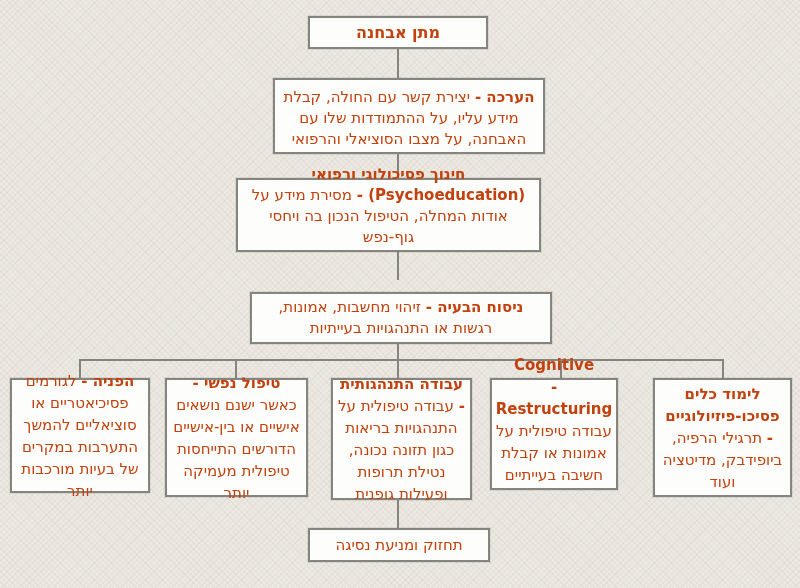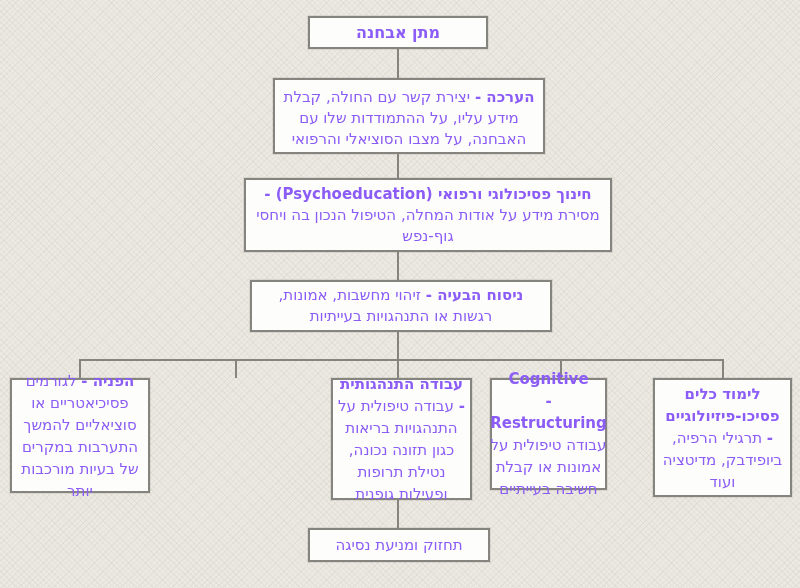--- a/index.html
+++ b/index.html
@@ -18,42 +18,42 @@
   }
   .node{
     position:absolute;
     box-sizing:border-box;
     background:#fdfdfc;
     border:2px solid #85847e;
     display:flex;
     align-items:center;
     justify-content:center;
     text-align:center;
-    color:#8b5cf6;
+    color:#c2410c;
     padding:2px 5px;
     box-shadow:0 0 0 1px rgba(120,118,110,0.15);
   }
   .node p{margin:0;font-size:15px;line-height:21px;}
   .row-node p{line-height:22px;}
   .t{font-weight:bold;}
   .t.block{display:block;}
   .conn{
     position:absolute;
     background:#85847e;
   }
   
   #n-diagnosis        {left:308px;top:16px; width:180px;height:33px;}
   #n-diagnosis p      {font-size:16px;}
   #n-assessment       {left:273px;top:78px; width:272px;height:76px;align-items:flex-end;}
-  #n-psychoeducation  {left:244px;top:178px;width:368px;height:74px;}
-  #n-problem          {left:250px;top:280px;width:302px;height:52px;}
+  #n-psychoeducation  {left:236px;top:178px;width:305px;height:74px;align-items:flex-end;}
+  #n-problem          {left:250px;top:292px;width:302px;height:52px;}
   #n-referral         {left:10px; top:378px;width:140px;height:115px;}
   #n-therapy          {left:165px;top:378px;width:143px;height:119px;}
   #n-behavioral       {left:331px;top:378px;width:141px;height:122px;}
-  #n-cognitive        {left:490px;top:378px;width:117px;height:112px;}
+  #n-cognitive        {left:490px;top:378px;width:128px;height:112px;align-items:flex-end;}
   #n-psychophysio     {left:653px;top:378px;width:139px;height:119px;}
   #n-maintenance      {left:308px;top:528px;width:182px;height:34px;}
 </style>
 </head>
 <body>
 
 <div id="stage">
 
   <div class="conn" style="left:397px;top:49px;width:2px;height:29px;"></div>
   <div class="conn" style="left:397px;top:154px;width:2px;height:24px;"></div>
@@ -79,20 +79,23 @@
   </div>
 
   <div class="node" id="n-problem" dir="rtl">
     <p><b class="t">ניסוח הבעיה -</b> <span>זיהוי מחשבות, אמונות, רגשות או התנהגויות בעייתיות</span></p>
   </div>
 
   <div class="node row-node" id="n-referral" dir="rtl">
     <p><b class="t">הפניה -</b> <span>לגורמים פסיכיאטריים או סוציאליים להמשך התערבות במקרים של בעיות מורכבות יותר</span></p>
   </div>
 
+  <div class="node row-node" id="n-therapy" dir="rtl">
+    <p><b class="t">טיפול נפשי -</b> <span>כאשר ישנם נושאים אישיים או בין-אישיים הדורשים התייחסות טיפולית מעמיקה יותר</span></p>
+  </div>
 
   <div class="node row-node" id="n-behavioral" dir="rtl">
     <p><b class="t">עבודה התנהגותית -</b> <span>עבודה טיפולית על התנהגויות בריאות כגון תזונה נכונה, נטילת תרופות ופעילות גופנית</span></p>
   </div>
 
   <div class="node row-node" id="n-cognitive" dir="rtl">
     <p><b class="t block">Cognitive</b><b class="t block">- Restructuring</b><span>עבודה טיפולית על אמונות או קבלת חשיבה בעייתיים</span></p>
   </div>
 
   <div class="node row-node" id="n-psychophysio" dir="rtl">

